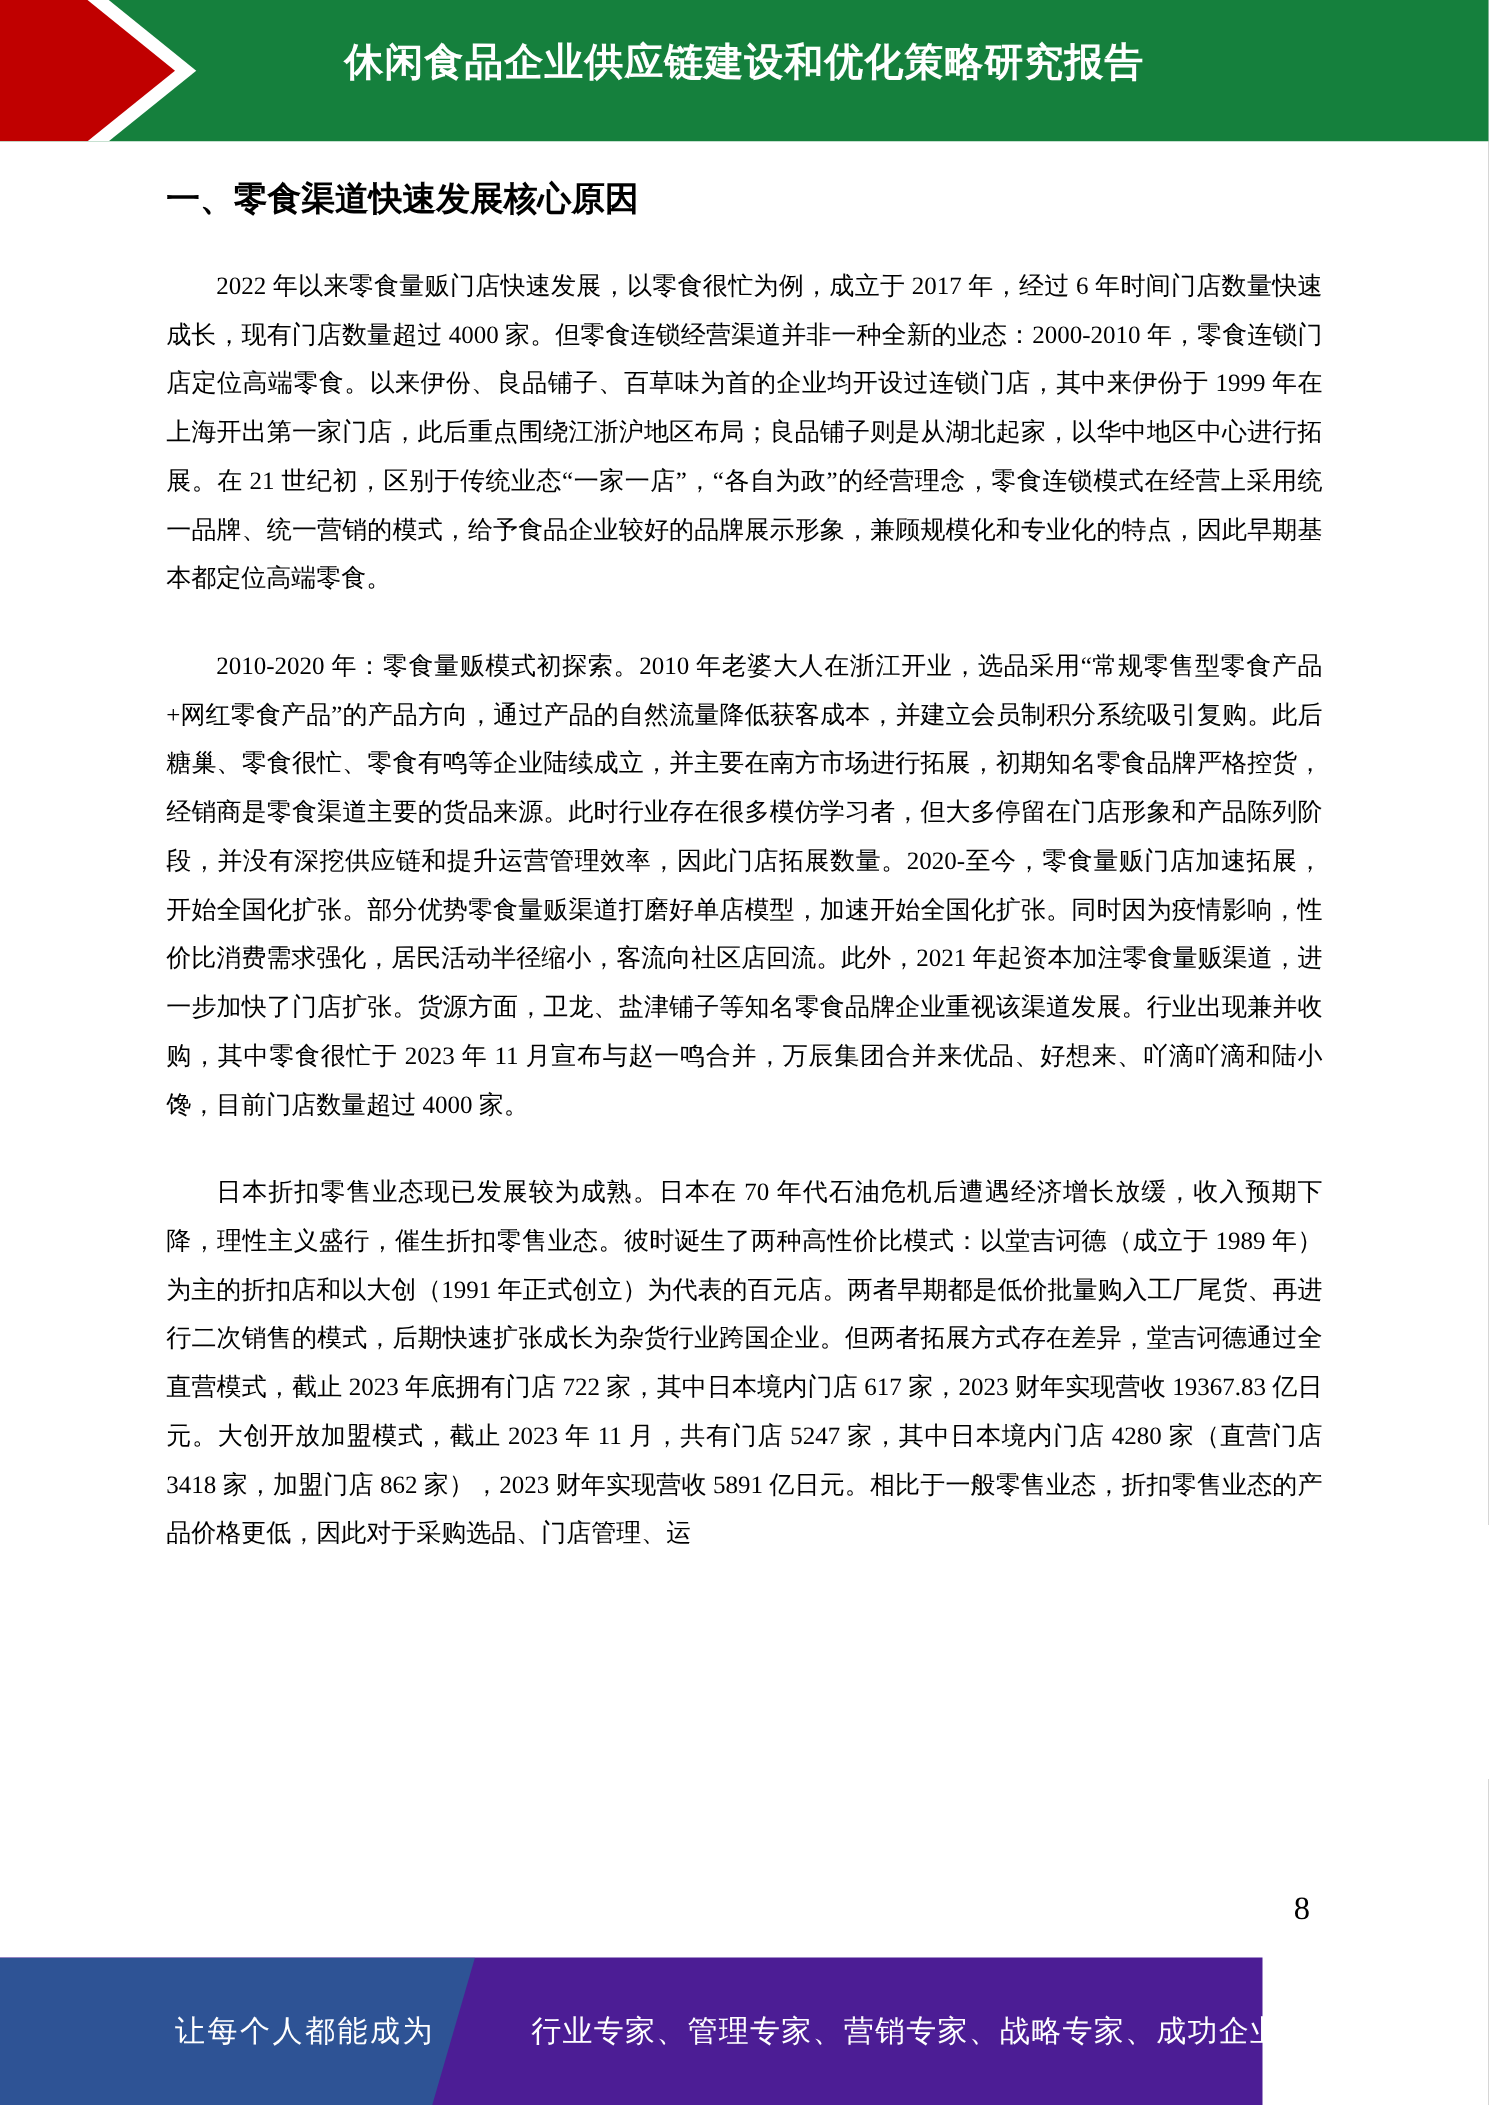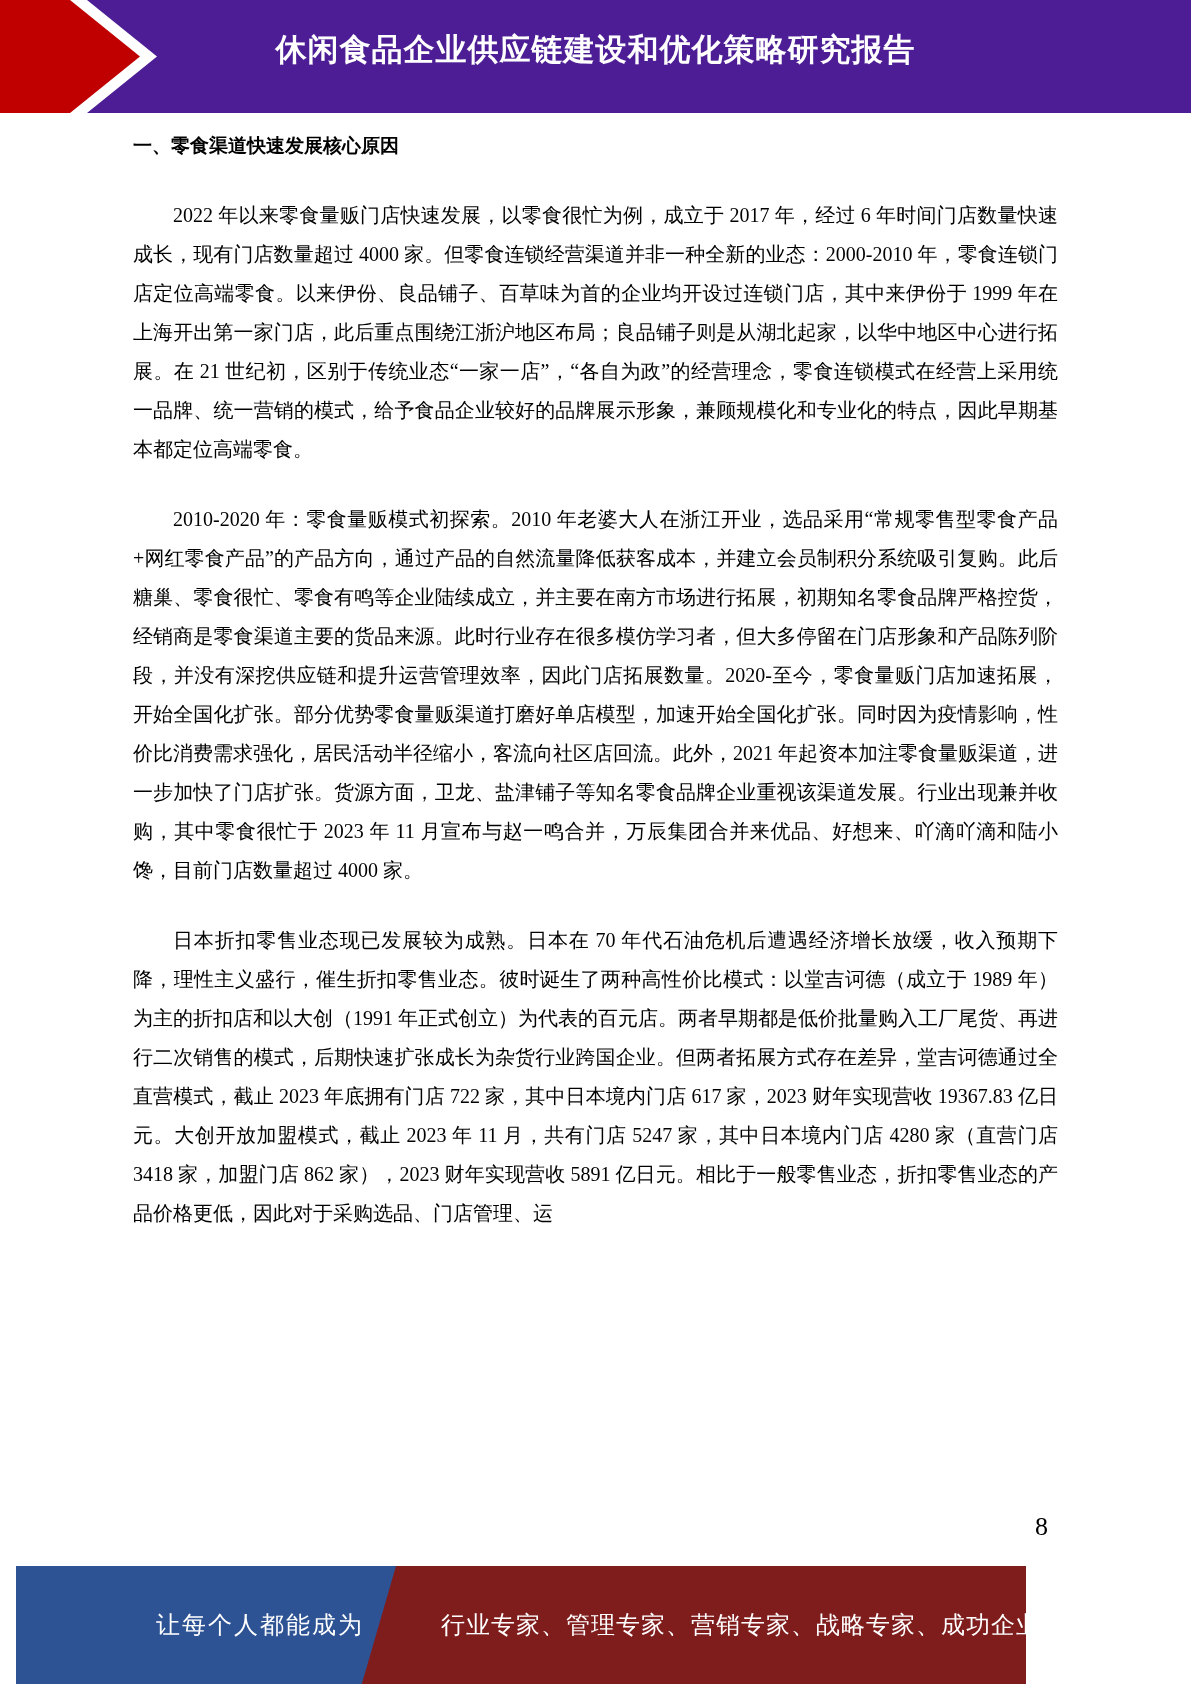--- a/index.html
+++ b/index.html
@@ -10,21 +10,21 @@
     background:#ffffff;
     overflow:hidden;
     margin:0 auto;
     font-family:"Liberation Serif","DejaVu Serif",serif;
   }
 
   
   .banner {
     position:absolute; top:0; left:0;
     width:1191px; height:113px;
-    background:#4c1d95;
+    background:#15803d;
   }
   .banner-arrow {
     position:absolute; top:0; left:0;
     width:190px; height:113px; display:block;
   }
   .banner-title {
     position:absolute; top:0; left:0; right:0;
     height:100px; line-height:100px;
     text-align:center;
     color:#ffffff;
@@ -38,24 +38,24 @@
   .content {
     position:absolute;
     top:113px; left:133px;
     width:925px; height:1402px;
     overflow:hidden;
     color:#000000;
   }
   .sec-heading {
     font-family:"Liberation Sans","DejaVu Sans",sans-serif;
     font-weight:bold;
-    font-size:19px;
+    font-size:27px;
     line-height:33px;
     color:#000000;
-    margin:16px 0 34px 0;
+    margin:30px 0 34px 0;
   }
   .sec-heading.second { margin-top:30px; margin-bottom:44px; }
   .content p {
     font-size:20px;
     line-height:39px;
     text-align:justify;
     text-indent:2em;
     margin:0 0 31px 0;
   }
 
@@ -63,23 +63,23 @@
   .page-number {
     position:absolute;
     top:1512px; right:143px;
     font-size:26px;
     color:#000000;
     font-family:"Liberation Serif","DejaVu Serif",serif;
   }
 
   
   .footer {
-    position:absolute; bottom:0; left:16px;
+    position:absolute; bottom:0; left:0;
     width:1010px; height:118px;
-    background:#7f1d1d;
+    background:#4c1d95;
   }
   .footer-blue {
     position:absolute; top:0; left:0;
     width:380px; height:118px;
     background:#2E5395;
     clip-path:polygon(0 0, 100% 0, 91% 100%, 0 100%);
   }
   .footer-left {
     position:absolute; left:140px; top:50%;
     transform:translateY(-50%);

